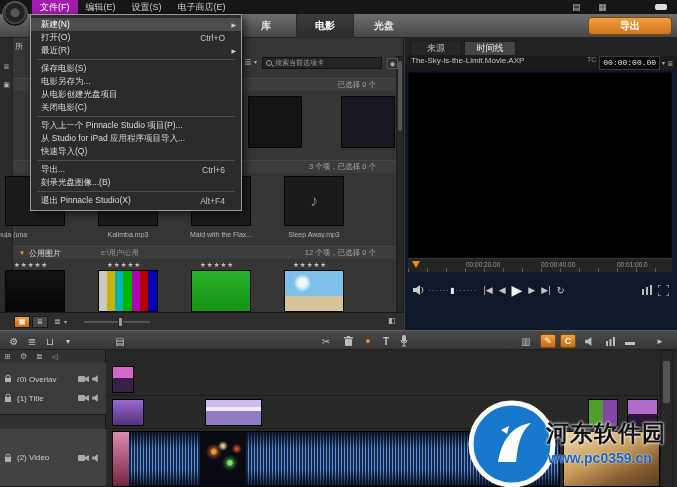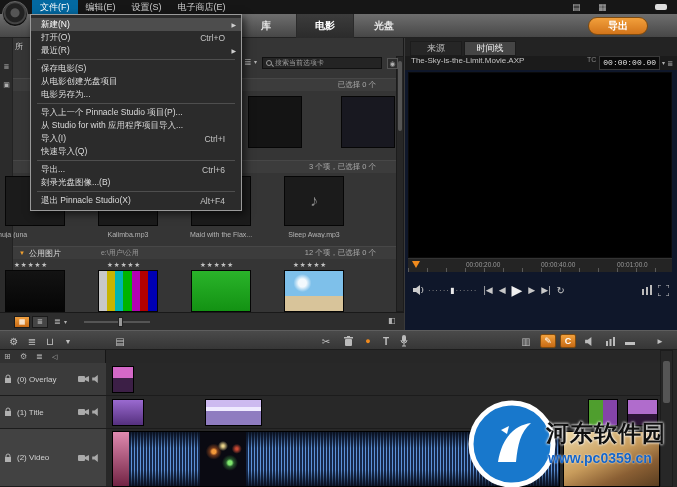--- a/index.html
+++ b/index.html
@@ -4,27 +4,27 @@
 <style>
   *{margin:0;padding:0;box-sizing:border-box}
   html,body{width:677px;height:487px}
   body{position:relative;overflow:hidden;background:#3a3a3a;
        font-family:"Liberation Sans","DejaVu Sans",sans-serif;color:#ccc}
   .abs{position:absolute}
   .ic{display:inline-flex;align-items:center;justify-content:center;color:#b0b0b0;font-size:9px;line-height:1}
   
   .menubar{left:0;top:0;width:677px;height:14px;background:#161616;display:flex;align-items:center;padding-left:32px;z-index:5}
   .mb-item{font-size:9px;color:#cfcfcf;padding:0 8px;height:14px;display:flex;align-items:center;cursor:default}
-  .mb-item.open{background:#0369a1;color:#fff}
+  .mb-item.open{background:#a21caf;color:#fff}
   .app-logo{left:2px;top:1px;width:26px;height:26px;border-radius:50%;background:radial-gradient(circle at 50% 45%,#555 0 4px,#222 5px 9px,#444 10px 11px,#111 12px);border:1px solid #666;z-index:30}
   
   .tabbar{left:0;top:14px;width:677px;height:24px;background:linear-gradient(#6e6e6e,#474747);border-bottom:1px solid #222;z-index:4}
   .tab{position:absolute;top:0;height:24px;display:flex;align-items:center;justify-content:center;font-size:10px;font-weight:bold;color:#e6e6e6}
   .tab.active{background:linear-gradient(#3c3c3c,#2b2b2b);color:#fff;border-left:1px solid #2a2a2a;border-right:1px solid #2a2a2a}
-  .export-btn{position:absolute;left:588px;top:3px;width:60px;height:18px;border-radius:9px;background:linear-gradient(#f2a03c,#d2741a);border:1px solid #7c4a10;color:#fff;font-size:10px;font-weight:bold;display:flex;align-items:center;justify-content:center}
+  .export-btn{position:absolute;left:588px;top:3px;width:84px;height:18px;border-radius:4px;background:linear-gradient(#f2a03c,#d2741a);border:1px solid #7c4a10;color:#fff;font-size:10px;font-weight:bold;display:flex;align-items:center;justify-content:center}
   
   .lib-panel{left:0;top:38px;width:404px;height:292px;background:#353535;border-right:1px solid #191919}
   .lib-rail{left:0;top:38px;width:13px;height:292px;background:#2b2b2b;border-right:1px solid #222}
   .sec-head{position:absolute;left:13px;width:383px;height:13px;background:#3c3c3c;border-top:1px solid #474747;display:flex;align-items:center;font-size:8px;color:#bbb}
   .sec-count{margin-left:auto;padding-right:20px;font-size:7.5px;color:#aaa}
   .tile{position:absolute;border:1px solid #060606;background:#1b1b1b}
   .tile-label{position:absolute;font-size:7px;color:#b5b5b5;width:74px;text-align:center;white-space:nowrap;overflow:hidden}
   .stars{position:absolute;font-size:6.5px;color:#c0c0c0;letter-spacing:1px}
   .note{width:100%;height:100%;display:flex;align-items:center;justify-content:center;color:#8a8a8a;font-size:16px}
   .lib-footer{left:0;top:312px;width:404px;height:18px;background:#2d2d2d;border-top:1px solid #191919;z-index:3}
@@ -288,21 +288,21 @@
           <rect x="0" y="1" width="7" height="6" rx="1" fill="#aaa"></rect>
           <path d="M7 3l4-2v6l-4-2z" fill="#aaa"></path>
         </svg>
       </span>
     <span class="ic" style="margin:0 4px 0 3px">
         <svg width="10" height="8" viewBox="0 0 12 10">
           <path d="M0 3h3l4-3v10L3 7H0z" fill="#aaa"></path>
         </svg>
       </span>
   </div>
-  <div class="trk-head" style="top:46px;height:33px">
+  <div class="trk-head" style="top:32px;height:33px">
     <span class="ic" style="margin-left:4px">
         <svg width="8" height="10">
           <rect x="1" y="4" width="6" height="5" fill="#b0b0b0"></rect>
           <path d="M2 4V3a2 2 0 014 0v1" stroke="#b0b0b0" fill="none"></path>
         </svg>
       </span>
     <span class="trk-name">(1) Title</span>
     <span class="ic" style="margin-left:auto">
         <svg width="11" height="8">
           <rect x="0" y="1" width="7" height="6" rx="1" fill="#aaa"></rect>
@@ -366,35 +366,34 @@
   </div>
   <div class="mi">
     <span>最近(R)</span>
     <span class="mi-arrow">▶</span>
   </div>
   <div class="msep"></div>
   <div class="mi">
     <span>保存电影(S)</span>
   </div>
   <div class="mi">
+    <span>电影另存为...</span>
+  </div>
+  <div class="mi">
     <span>从电影创建光盘项目</span>
   </div>
   <div class="mi">
-    <span>电影另存为...</span>
+    <span>关闭电影(C)</span>
   </div>
   <div class="msep"></div>
   <div class="mi">
     <span>导入上一个 Pinnacle Studio 项目(P)...</span>
   </div>
   <div class="mi">
-    <span>从 Studio for with 应用程序项目导入...</span>
-  </div>
-  <div class="mi">
-    <span>导入(I)</span>
-    <span class="mi-short">Ctrl+I</span>
+    <span>从 Studio for iPad 应用程序项目导入...</span>
   </div>
   <div class="mi">
     <span>快速导入(Q)</span>
   </div>
   <div class="msep"></div>
   <div class="mi">
     <span>导出...</span>
     <span class="mi-short">Ctrl+6</span>
   </div>
   <div class="mi">

